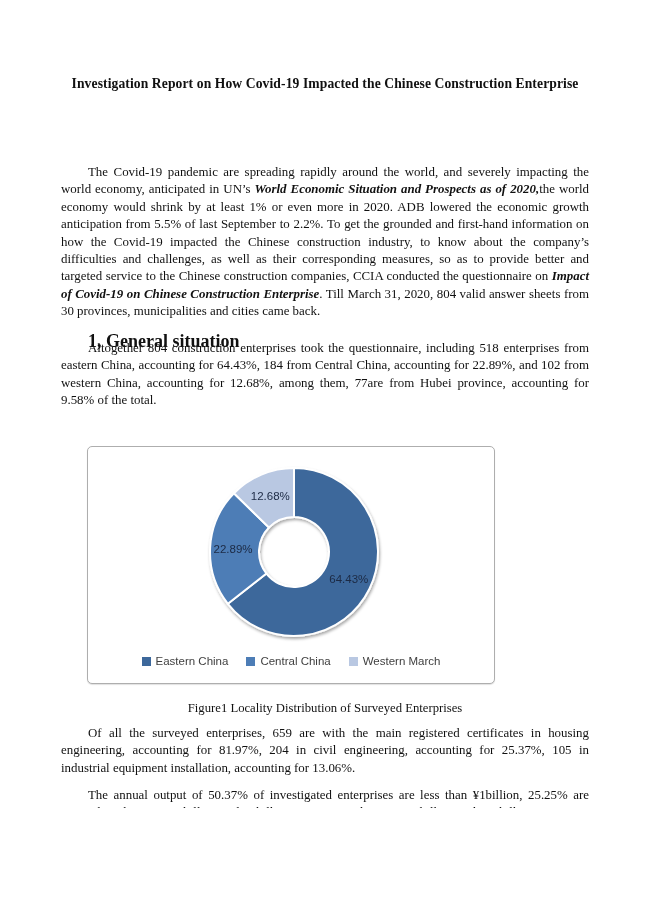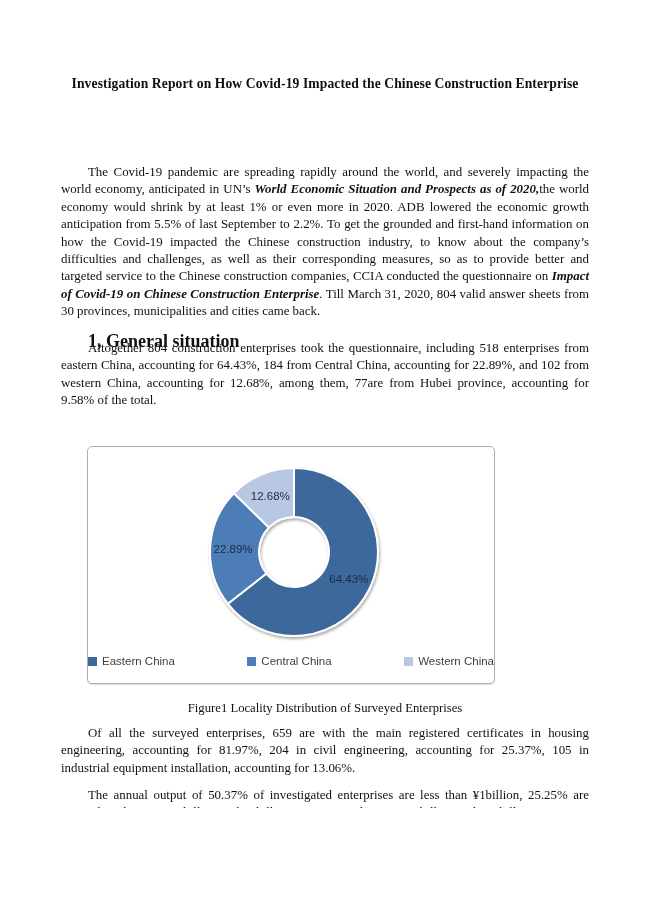--- a/index.html
+++ b/index.html
@@ -28,21 +28,21 @@
   }
   #p2{top:340px;}
   .chart-box{
     position:absolute;left:87px;top:446px;width:406px;height:236px;
     border:1px solid #aeaeae;border-radius:5px;background:#fff;
     box-shadow:0 1px 1px rgba(0,0,0,0.12);
   }
   .chart-box svg{position:absolute;left:0;top:0;}
   .chart-legend{
     position:absolute;left:0;right:0;bottom:16px;
-    display:flex;justify-content:space-between;gap:27px;
+    display:flex;justify-content:center;gap:18px;
     font-family:"Liberation Sans",sans-serif;font-size:11.5px;color:#3f3f3f;
   }
   .legend-item{display:flex;align-items:center;gap:5px;}
   .legend-swatch{width:9px;height:9px;display:inline-block;}
   .figure-caption{
     position:absolute;left:61px;width:528px;top:701px;text-align:center;
     font-size:12.7px;
   }
   #p3{top:725px;}
   #p4{top:787px;}
@@ -99,21 +99,21 @@
         <span class="legend-item">
           <span class="legend-swatch" style="background: rgb(61, 104, 155);"></span>
           <span>Eastern China</span>
         </span>
         <span class="legend-item">
           <span class="legend-swatch" style="background: rgb(77, 125, 182);"></span>
           <span>Central China</span>
         </span>
         <span class="legend-item">
           <span class="legend-swatch" style="background: rgb(185, 200, 226);"></span>
-          <span>Western China</span>
+          <span>Western March</span>
         </span>
       </div>
   </div>
 
   <div class="figure-caption">Figure1 Locality Distribution of Surveyed Enterprises</div>
 
   <p class="para" id="p3">Of all the surveyed enterprises, 659 are with the main registered certificates in housing engineering, accounting for 81.97%, 204 in civil engineering, accounting for 25.37%, 105 in industrial equipment installation, accounting for 13.06%.</p>
 
   <p class="para" id="p4">The annual output of 50.37% of investigated enterprises are less than ¥1billion, 25.25% are somewhere between ¥1billion and ¥5billion, 10.45% are between ¥5billion and ¥10billion, 7.34%are between ¥10billion and ¥20billion, only 7.59% of them have an output of over ¥20billion.</p>
 

